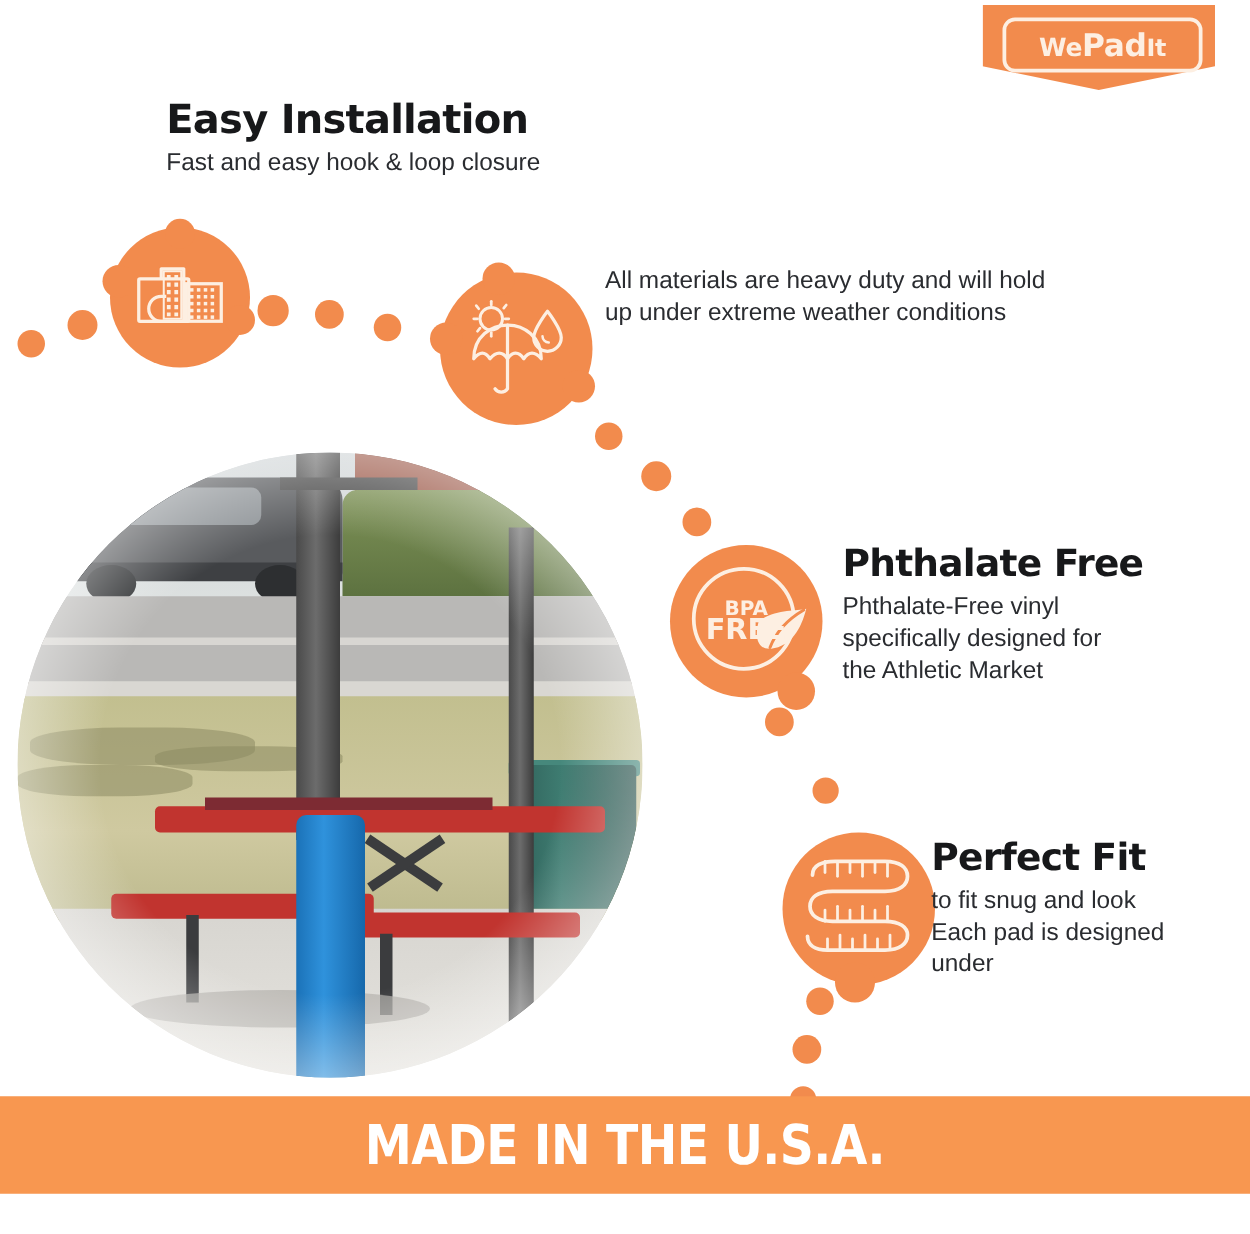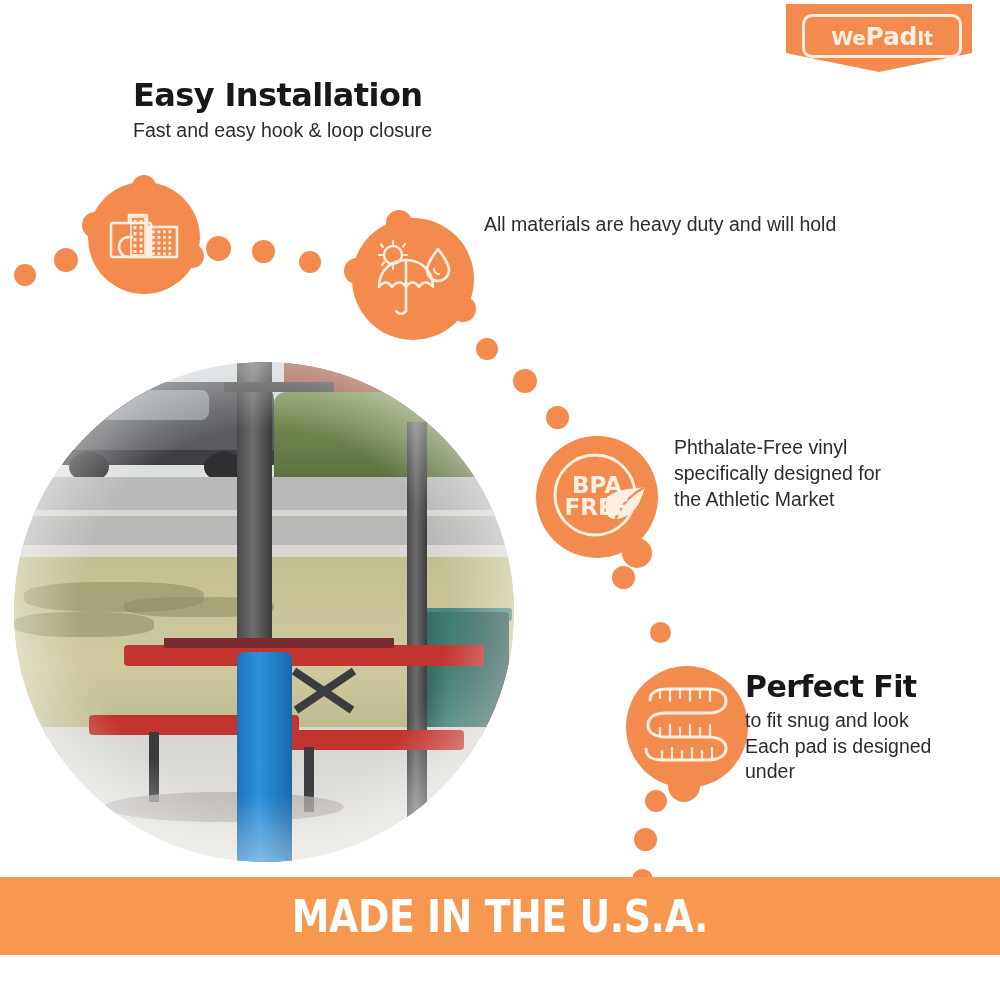--- a/index.html
+++ b/index.html
@@ -60,21 +60,21 @@
 
   .badge-bump{position:absolute;border-radius:50%;background:#F28B4D;}
 
   
   .bpa-text{
     position:absolute;left:0;top:0;width:100%;height:100%;
     display:flex;flex-direction:column;align-items:center;justify-content:center;
     color:#FDEFE2;font-family:"DejaVu Sans",sans-serif;font-weight:700;
     line-height:.94;letter-spacing:0px;pointer-events:none;
   }
-  .bpa-text .l1{font-size:23px;}
+  .bpa-text .l1{font-size:16px;}
   .bpa-text .l2{font-size:23px;}
 
   
   .dot{position:absolute;border-radius:50%;background:#F28B4D;}
 
   
   #photo{
     position:absolute;left:14px;top:362px;width:500px;height:500px;
     border-radius:50%;overflow:hidden;
   }
@@ -283,24 +283,26 @@
   <div class="feat" id="feat-install">
     <h2>Easy Installation</h2>
     <p>
         <span>Fast and easy hook &amp; loop closure</span>
       </p>
   </div>
 
   <div class="feat" id="feat-weather">
     <p>
       <span>All materials are heavy duty and will hold</span>
+      <span>up under extreme weather conditions</span>
     </p>
   </div>
 
   <div class="feat" id="feat-phthalate">
+    <h2>Phthalate Free</h2>
     <p>
       <span>Phthalate-Free vinyl</span>
       <span>specifically designed for</span>
       <span>the Athletic Market</span>
     </p>
   </div>
 
   <div class="feat" id="feat-fit">
     <h2>Perfect Fit</h2>
     <p>

